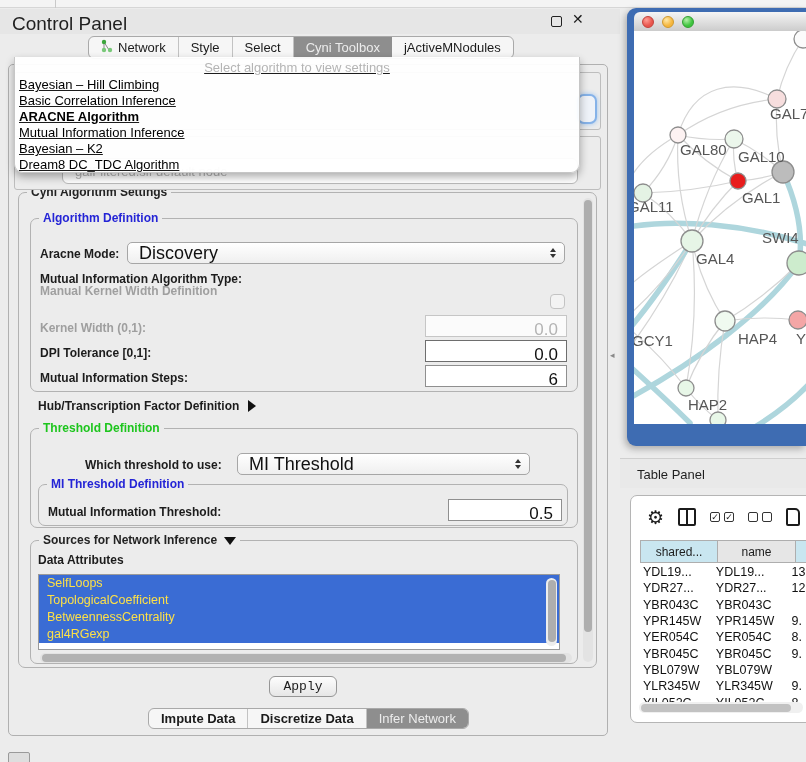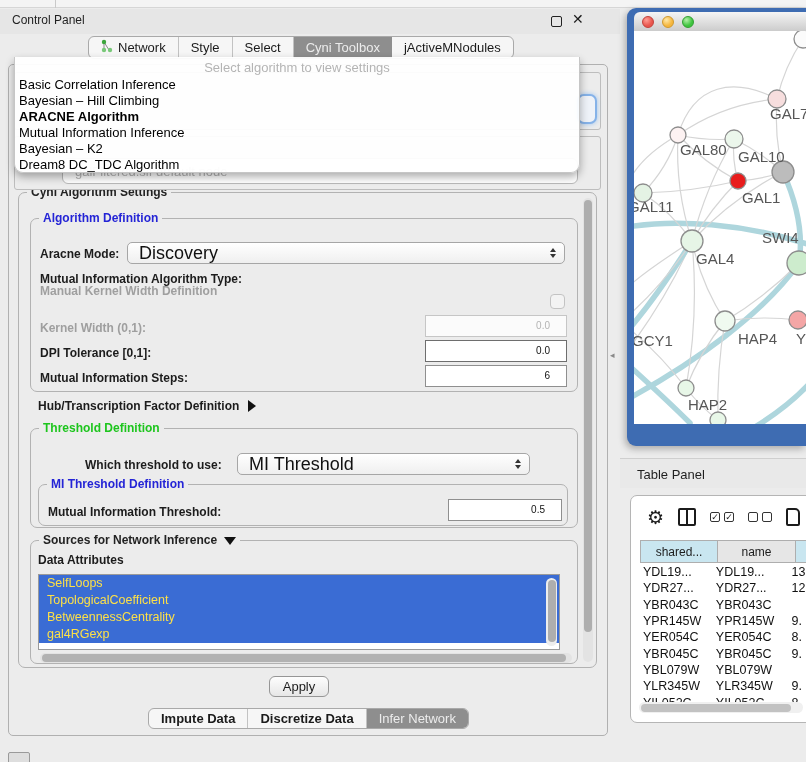--- a/index.html
+++ b/index.html
@@ -6,21 +6,21 @@
   *{box-sizing:border-box;}
   .root{position:relative;width:806px;height:762px;overflow:hidden;
         font-family:"Liberation Sans","DejaVu Sans",sans-serif;color:#1c1c1c;
         background:#ececec;}
   .abs{position:absolute;}
 
   
   .top-strip{left:0;top:0;width:806px;height:8px;background:#f4f4f4;border-bottom:1px solid #d6d6d6;}
   .top-strip .vline{position:absolute;left:55px;top:0;width:1px;height:8px;background:#c9c9c9;}
   .cp-titlebar{left:0;top:9px;width:620px;height:25px;background:#e6e6e6;}
-  .cp-title{position:absolute;left:12px;top:4px;font-size:12px;color:#1f1f1f;}
+  .cp-title{position:absolute;left:12px;top:4px;font-size:19px;color:#1f1f1f;}
   .float-icon{position:absolute;left:551px;top:7px;width:11px;height:11px;border:1.5px solid #222;border-radius:2px;}
   .close-icon{position:absolute;left:572px;top:2px;font-size:14px;font-weight:bold;color:#1a1a1a;}
 
   
   .tabbar{left:88px;top:36px;height:23px;display:flex;background:#f6f6f6;border:1px solid #a9a9a9;
           border-radius:6px;overflow:hidden;}
   .tab{display:flex;align-items:center;justify-content:center;gap:5px;font-size:13px;color:#1b1b1b;
        padding:0 12px;border-right:1px solid #c2c2c2;}
   .tab:last-child{border-right:none;}
   .tab.sel{background:#8e8e8e;color:#ececec;border-right:none;}
@@ -35,43 +35,43 @@
   .ghost-box{border:1px solid #bdbdbd;border-radius:3px;background:#ececec;}
   .ghost-combo{left:62px;top:158px;width:516px;height:26px;background:#fff;border:1px solid #b9b9b9;border-radius:6px;
                font-size:13px;color:#b5b5b5;display:flex;align-items:center;padding-left:12px;z-index:2;}
   .glow-btn{left:577px;top:94px;width:20px;height:30px;border:2px solid #85b2e8;border-radius:7px;background:#eef2f8;
             box-shadow:0 0 5px #9cc4f0;z-index:2;}
   .ghost-label{left:22px;top:80px;font-size:12px;font-weight:bold;color:#dcdcdc;z-index:2;}
 
   
   .dd-overlay{left:14px;top:57px;width:566px;height:116px;background:rgba(255,255,255,0.94);
               border:1px solid #c6c6c6;border-top:none;border-radius:0 0 9px 9px;
-              box-shadow:0 4px 9px rgba(0,0,0,0.32);z-index:10;padding-top:3px;}
+              box-shadow:0 4px 9px rgba(0,0,0,0.32);z-index:10;padding-top:3px;text-decoration:underline;}
   .dd-head{text-align:center;color:#b4b4b4;font-size:13px;height:17px;}
   .dd-item{font-size:13px;color:#000;height:16px;line-height:16px;padding-left:4px;}
   .dd-item.dd-sel{font-weight:bold;}
 
   
   .fs{position:absolute;border:1px solid #b2b2b2;border-radius:7px;}
   .legend{position:absolute;top:-8px;left:8px;background:#ececec;padding:0 4px;font-size:12px;font-weight:bold;color:#232323;white-space:nowrap;}
   .legend.blue{color:#2424d6;}
   .legend.green{color:#1dc51d;}
   .flabel{position:absolute;font-size:12px;font-weight:bold;color:#1c1c1c;white-space:nowrap;}
   .flabel.dis{color:#9f9f9f;}
 
   
   .combo{position:absolute;height:22px;background:linear-gradient(#ffffff,#efefef);border:1px solid #a6a6a6;
          border-radius:5px;display:flex;align-items:center;font-size:18px;padding-left:11px;color:#111;}
   .arrows{margin-left:auto;margin-right:8px;display:flex;flex-direction:column;gap:2px;}
   .tri-up{width:0;height:0;border-left:3.5px solid transparent;border-right:3.5px solid transparent;border-bottom:4px solid #333;}
   .tri-dn{width:0;height:0;border-left:3.5px solid transparent;border-right:3.5px solid transparent;border-top:4px solid #333;}
 
   
-  .tfield{position:absolute;height:22px;background:#fff;border:1px solid #8f8f8f;font-size:10px;color:#111;
-          text-align:right;padding:4px 16px 0 0;}
+  .tfield{position:absolute;height:22px;background:#fff;border:1px solid #8f8f8f;font-size:17px;color:#111;
+          text-align:right;padding:4px 8px 0 0;}
   .tfield.dis{background:#fbfbfb;border-color:#c6c6c6;color:#b4b4b4;}
   .checkbox{position:absolute;width:15px;height:15px;border:1px solid #c3c3c3;border-radius:4px;background:#f3f3f3;}
 
   
   .hub-row{position:absolute;display:flex;align-items:center;gap:9px;font-size:12px;font-weight:bold;}
   .tri-right{width:0;height:0;border-top:6px solid transparent;border-bottom:6px solid transparent;border-left:8px solid #111;}
   .tri-down-b{display:inline-block;width:0;height:0;border-left:6px solid transparent;border-right:6px solid transparent;border-top:8px solid #111;margin-left:7px;vertical-align:middle;}
 
   
   .attr-list{position:absolute;background:#fff;border:1px solid #9a9a9a;overflow:hidden;}
@@ -176,22 +176,22 @@
   <div class="abs ghost-box" style="left:14px;top:136px;width:587px;height:54px;z-index:1;"></div>
   <div class="abs ghost-label">Inference Algorithm</div>
   <div class="abs glow-btn"></div>
   <div class="abs ghost-combo">
     <span>galFiltered.sif default node</span>
   </div>
 
   <div class="abs dd-overlay">
     <div class="dd-head">Select algorithm to view settings</div>
     <div>
+        <div class="dd-item">Bayesian – Hill Climbing</div>
         <div class="dd-item">Basic Correlation Inference</div>
-        <div class="dd-item">Bayesian – Hill Climbing</div>
         <div class="dd-item dd-sel">ARACNE Algorithm</div>
         <div class="dd-item">Mutual Information Inference</div>
         <div class="dd-item">Bayesian – K2</div>
         <div class="dd-item">Dream8 DC_TDC Algorithm</div>
       </div>
   </div>
 
   <div class="fs" style="left:18px;top:192px;width:579px;height:476px;">
     <span class="legend">Cyni Algorithm Settings</span>
   </div>
@@ -251,21 +251,21 @@
         <div class="attr-item">TopologicalCoefficient</div>
         <div class="attr-item">BetweennessCentrality</div>
         <div class="attr-item">gal4RGexp</div>
       </div>
   </div>
   <div class="abs sb-track-v" style="left:546px;top:578px;width:11px;height:68px;background:#ededed;"></div>
   <div class="abs sb-thumb-v" style="left:547.5px;top:580px;width:8px;height:62px;"></div>
   <div class="abs sb-track-h" style="left:40px;top:653px;width:532px;height:10px;"></div>
   <div class="abs sb-thumb-h" style="left:42px;top:654px;width:524px;height:8px;"></div>
 
-  <div class="btn" style="left:269px;top:676px;width:60px;">Apply</div>
+  <div class="btn" style="left:269px;top:676px;width:68px;font-family:Liberation Mono, monospace;">Apply</div>
   <div class="abs bottom-tabbar">
     <div class="tab">
         <span>Impute Data</span>
       </div>
     <div class="tab">
         <span>Discretize Data</span>
       </div>
     <div class="tab sel">
         <span>Infer Network</span>
       </div>

